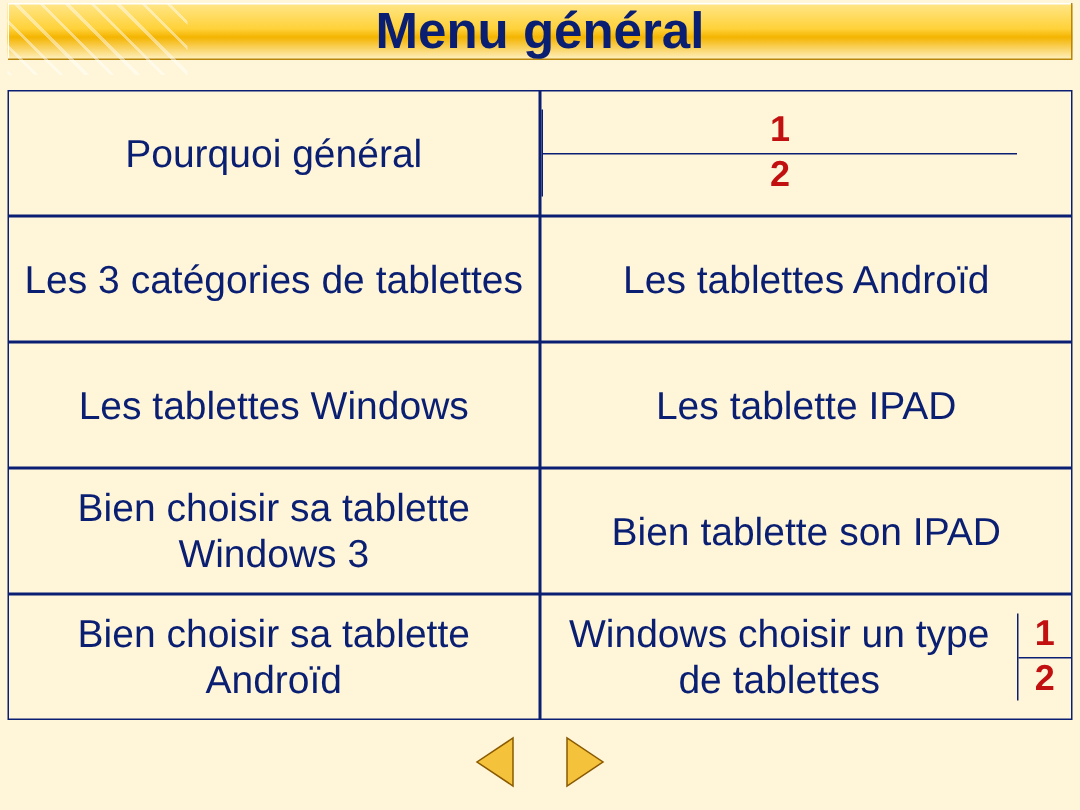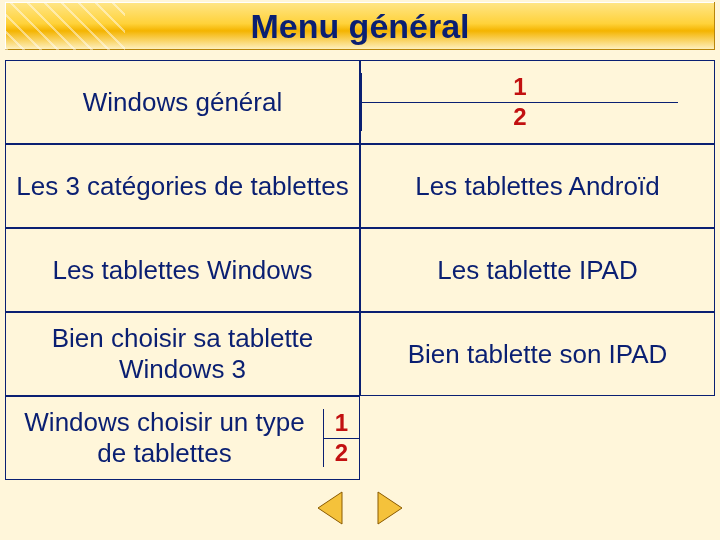--- a/index.html
+++ b/index.html
@@ -6,21 +6,21 @@
   html, body { margin:0; padding:0; }
   body {
     width:720px; height:540px;
     background:#fff6da;
     font-family: Arial, Helvetica, sans-serif;
     position:relative;
     overflow:hidden;
   }
   .title-bar {
     position:absolute;
-    left:5px; top:2px; right:5px; height:48px;
+    left:5px; top:2px; right:5px; height:38px;
     background: linear-gradient(to bottom, #ffe689 0%, #ffd23a 45%, #f4b400 60%, #fff3c7 100%);
     box-shadow: inset -1px -1px 0 #b8860b, inset 1px 1px 0 #fff;
   }
   .wedge {
     position:absolute; left:0; top:0; width:120px; height:48px;
     overflow:hidden; opacity:0.45;
   }
   .wedge::before {
     content:""; position:absolute; left:-40px; top:-40px; width:200px; height:200px;
     background: repeating-linear-gradient(45deg,#ffffff 0 2px,transparent 2px 12px);
@@ -81,21 +81,21 @@
 <body>
 
 <div class="title-bar">
   <div class="wedge"></div>
   <div class="title-text">Menu général</div>
 </div>
 
 <div class="menu-grid">
 
   <div class="cell">
-    <span>Windows général</span>
+    <span>Pourquoi général</span>
   </div>
   <div class="cell split-cell">
     <div class="split-nums">
       <div class="num">1</div>
       <div class="num">2</div>
     </div>
   </div>
 
   <div class="cell">
     <span>Les 3 catégories de tablettes</span>
@@ -111,20 +111,23 @@
     <span>Les tablette IPAD</span>
   </div>
 
   <div class="cell">
     <span>Bien choisir sa tablette Windows 3</span>
   </div>
   <div class="cell">
     <span>Bien tablette son IPAD</span>
   </div>
 
+  <div class="cell">
+    <span>Bien choisir sa tablette Androïd</span>
+  </div>
   <div class="cell split-cell">
     <div class="split-main">
       <span>Windows choisir un type de tablettes</span>
     </div>
     <div class="split-nums">
       <div class="num">1</div>
       <div class="num">2</div>
     </div>
   </div>
 

